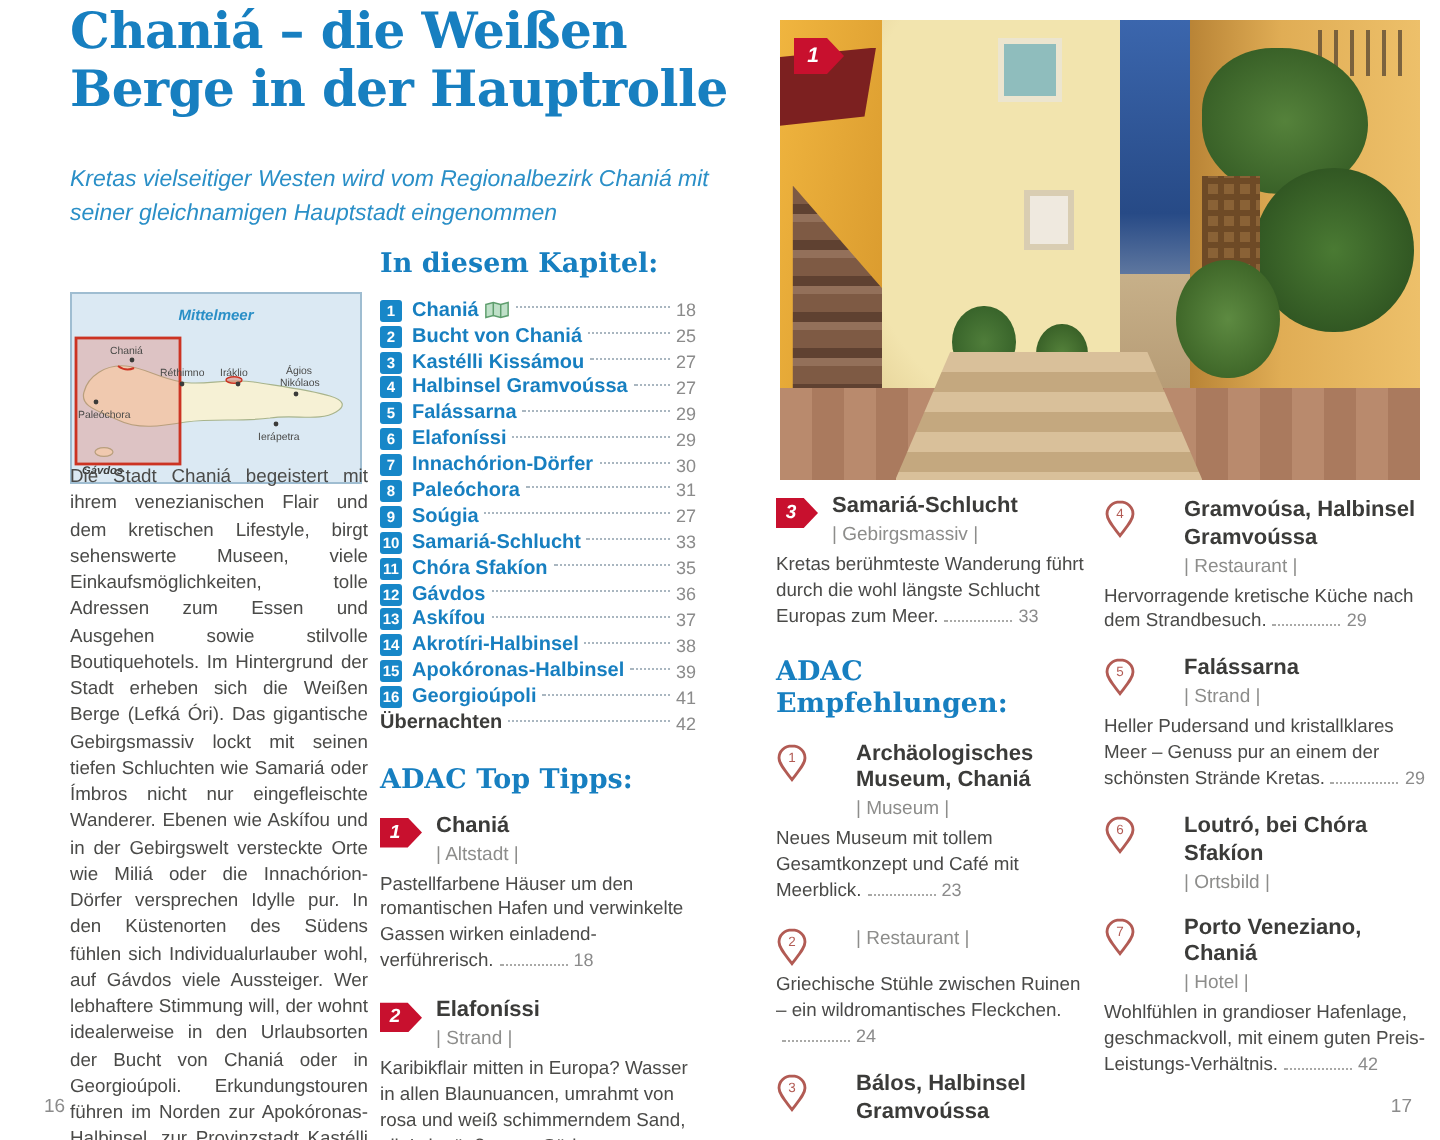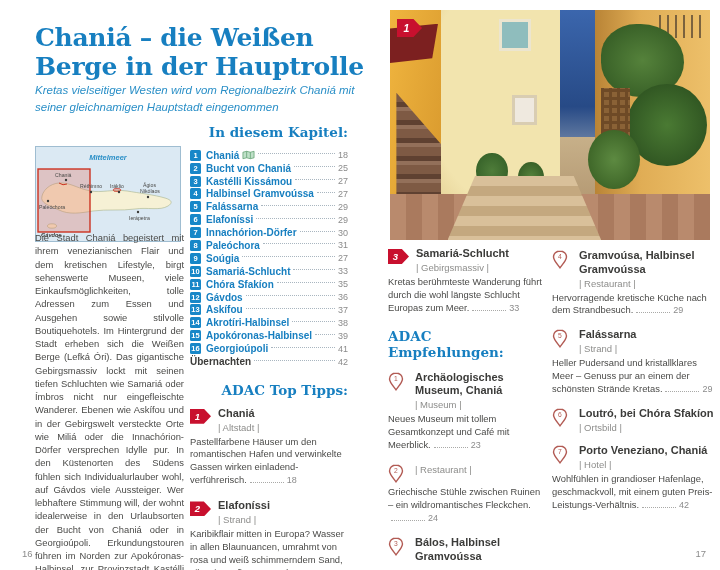--- a/index.html
+++ b/index.html
@@ -1,34 +1,34 @@
 <!DOCTYPE html>
 <html lang="de"><head>
 <meta charset="utf-8">
 <style>
   html,body{margin:0;padding:0;}
   body{width:720px;height:570px;background:#ffffff;overflow:hidden;position:relative;
        font-family:"Liberation Sans",sans-serif;-webkit-font-smoothing:antialiased;}
   .abs{position:absolute;}
 
   
-  .title{left:35px;top:24px;width:345px;font-family:"DejaVu Serif",serif;
+  .title{left:35px;top:2px;width:345px;font-family:"DejaVu Serif",serif;
          font-weight:700;font-size:25px;line-height:1.14;color:#177fc0;letter-spacing:-.3px;}
   .subtitle{left:35px;top:82px;width:340px;font-style:italic;font-size:11.5px;
             line-height:1.5;color:#2a8fc7;}
   .mapbox{left:35px;top:127px;width:146px;height:96px;margin-top:19px;}
   .bodytext{left:35px;top:231px;width:149px;font-size:9.4px;line-height:1.41;
             color:#4a4a48;text-align:justify;}
   .pagenum{top:548px;color:#8b8b8b;font-size:9.5px;}
   #pn-left{left:22px;} #pn-right{right:14px;}
 
   
   #chapter-col{left:190px;top:124px;width:158px;}
   .h-serif{font-family:"DejaVu Serif",serif;font-weight:700;font-size:13.5px;color:#177fc0;}
-  #chapter-col .h-serif{margin-bottom:9px;text-align:right;}
+  #chapter-col .h-serif{margin-bottom:9px;}
   .crow{display:flex;align-items:center;height:12.5px;margin-bottom:.4px;}
   .cnum{width:11px;height:11px;background:#1787c8;color:#fff;font-size:7.5px;font-weight:700;
         display:flex;align-items:center;justify-content:center;border-radius:1.5px;
         margin-right:5px;flex:none;}
   .clabel{font-weight:700;color:#177fc0;font-size:10px;white-space:nowrap;}
   .clabel-dark{font-weight:700;color:#3c3c3a;font-size:10px;white-space:nowrap;}
   .dots{flex:1;border-bottom:1.5px dotted #a9b6c0;margin:0 3px 3px;}
   .pg{color:#8b8b8b;font-size:9px;white-space:nowrap;}
   .mapicon{margin-left:3px;flex:none;}
 
@@ -39,21 +39,21 @@
          text-align:center;padding-right:6px;box-sizing:border-box;flex:none;}
   .tip{margin-bottom:12px;}
   .tip-head{display:flex;gap:7px;}
   .tip-head .badge{margin-top:2px;}
   .tip-title{font-weight:700;font-size:11px;line-height:1.25;color:#3b3b39;}
   .tip-cat{font-size:9.5px;color:#8d8d8b;margin-top:1px;}
   .tip-desc{font-size:9.4px;line-height:1.38;color:#4a4a48;margin:3px 0 0;}
   .ldots{display:inline-block;width:34px;border-bottom:1.5px dotted #a9a9a7;height:8px;margin:0 3px;}
   #tipps-heading{margin:14px 0 10px;}
   .emp{margin-bottom:11px;}
-  .emp-head{display:flex;gap:11px;}
+  .emp-head{display:flex;gap:24px;}
   .pin{width:16px;height:19px;flex:none;margin-top:1px;}
   #right-col-1{left:388px;top:247px;width:157px;}
   #right-col-2{left:552px;top:249px;width:163px;}
   #emp-heading{margin:13px 0 11px;}
 
   
   .mapbox svg{display:block;}
 
   
   #photo{left:390px;top:10px;width:320px;height:230px;overflow:hidden;background:#c9b47f;}

